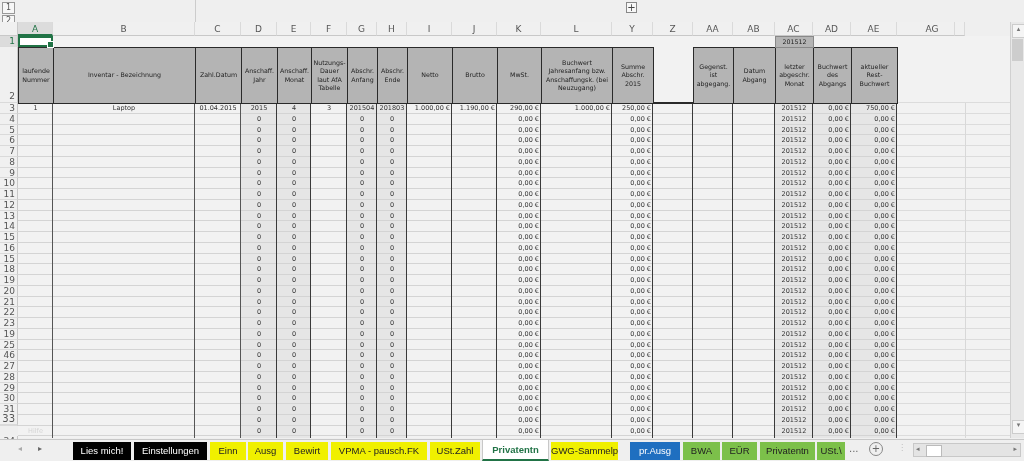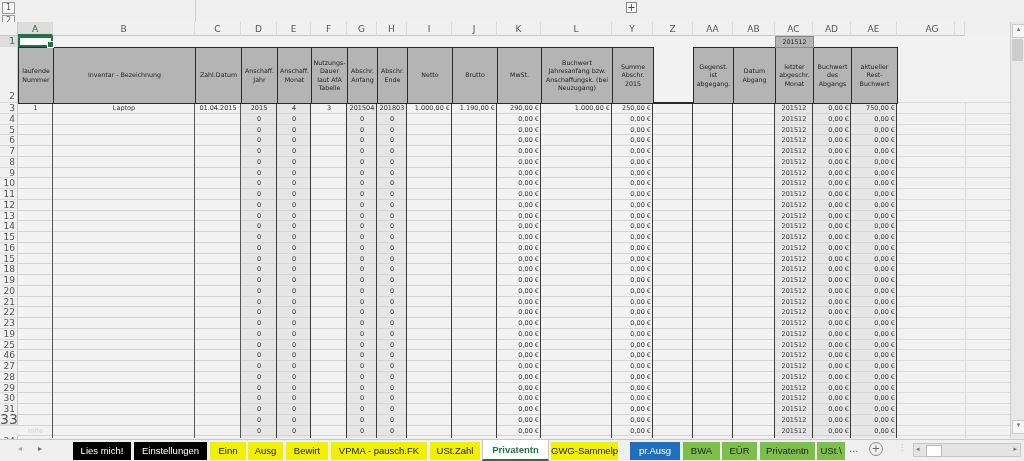--- a/index.html
+++ b/index.html
@@ -92,21 +92,21 @@
     <div class="abs rowhdr" style="top: 318px; height: 10.75px; line-height: 10.75px; font-size: 9px;">23</div>
     <div class="abs rowhdr" style="top: 328.75px; height: 10.75px; line-height: 10.75px; font-size: 9px;">19</div>
     <div class="abs rowhdr" style="top: 339.5px; height: 10.75px; line-height: 10.75px; font-size: 9px;">25</div>
     <div class="abs rowhdr" style="top: 350.25px; height: 10.75px; line-height: 10.75px; font-size: 9px;">46</div>
     <div class="abs rowhdr" style="top: 361px; height: 10.75px; line-height: 10.75px; font-size: 9px;">27</div>
     <div class="abs rowhdr" style="top: 371.75px; height: 10.75px; line-height: 10.75px; font-size: 9px;">28</div>
     <div class="abs rowhdr" style="top: 382.5px; height: 10.75px; line-height: 10.75px; font-size: 9px;">29</div>
     <div class="abs rowhdr" style="top: 393.25px; height: 10.75px; line-height: 10.75px; font-size: 9px;">30</div>
     <div class="abs rowhdr" style="top: 404px; height: 10.75px; line-height: 10.75px; font-size: 9px;">31</div>
     <div class="abs rowhdr" style="top: 414.75px; height: 10.75px; line-height: 10.75px; font-size: 9px;">32</div>
-    <div class="abs rowhdr" style="top: 414px; height: 10.75px; line-height: 10.75px; font-size: 14px;">33</div>
+    <div class="abs rowhdr" style="top: 414px; height: 10.75px; line-height: 10.75px; font-size: 10px;">33</div>
     <div class="abs rowhdr" style="top: 436.25px; height: 10.75px; line-height: 10.75px; font-size: 9px;">34</div>
   </div>
 
 <div class="abs grid" id="grid">
     <div class="lightcol" style="left: 223px; width: 36px; top: 67px; height: 340px;"></div>
     <div class="lightcol" style="left: 259px; width: 34px; top: 67px; height: 340px;"></div>
     <div class="lightcol" style="left: 329px; width: 30px; top: 67px; height: 340px;"></div>
     <div class="lightcol" style="left: 359px; width: 30px; top: 67px; height: 340px;"></div>
     <div class="lightcol" style="left: 757px; width: 38px; top: 67px; height: 340px;"></div>
     <div class="lightcol" style="left: 795px; width: 38px; top: 67px; height: 340px;"></div>

